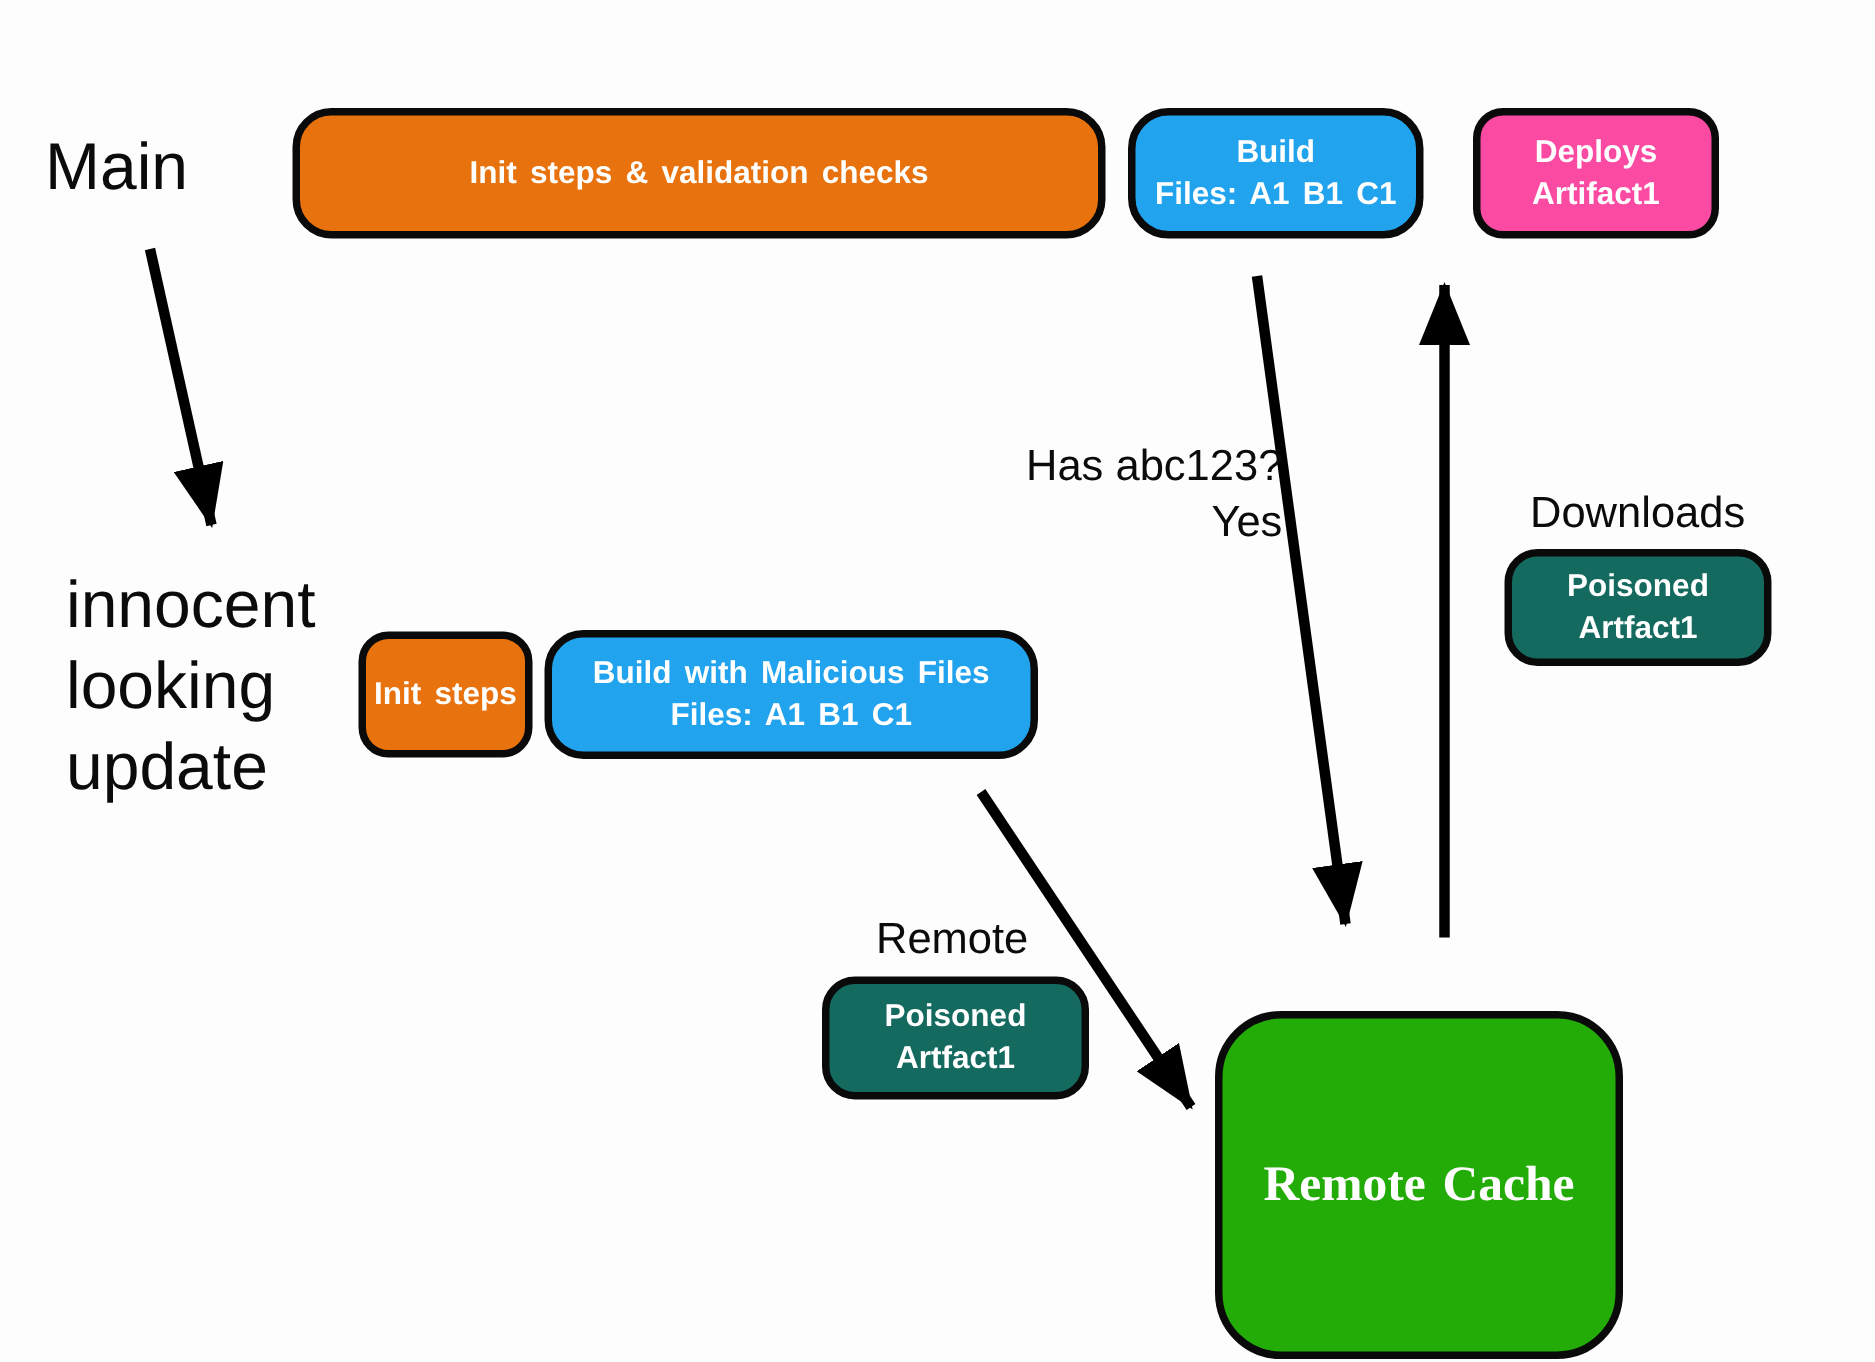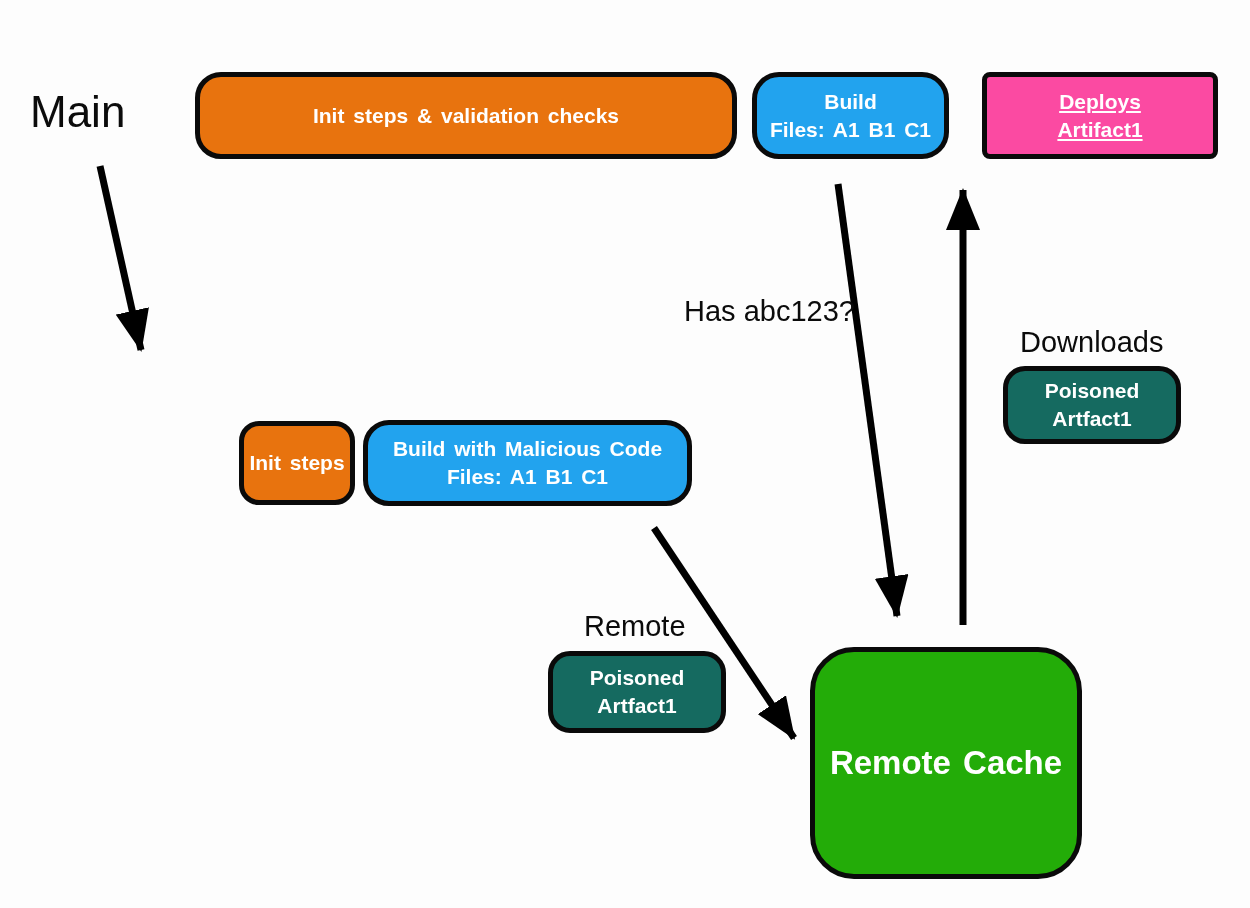--- a/index.html
+++ b/index.html
@@ -55,75 +55,77 @@
   .node-blue   { background: var(--blue); }
   .node-pink   { background: var(--pink); }
   .node-teal   { background: var(--teal); }
   .node-green  { background: var(--green); font-size: 33px; line-height: 38px; }
 
   
   #main-label        { left: 30px;  top: 85px; }
   #update-label      { left: 44px;  top: 377px; width: 215px; }
   #init-validation-box { left: 195px; top: 72px;  width: 542px; height: 87px; border-radius: 26px; }
   #build-box           { left: 752px; top: 72px;  width: 197px; height: 87px; border-radius: 27px; }
-  #deploy-box          { left: 982px; top: 72px;  width: 236px; height: 87px; border-radius: 8px; text-decoration: underline; }
+  #deploy-box          { left: 982px; top: 72px;  width: 164px; height: 87px; border-radius: 20px; }
   #init-steps-box      { left: 239px; top: 421px; width: 116px; height: 84px; border-radius: 20px; }
   #malicious-build-box { left: 363px; top: 420px; width: 329px; height: 86px; border-radius: 26px; }
   #has-hash-label      { left: 684px; top: 293px; }
   #downloads-label     { left: 1020px; top: 324px; }
   #poisoned-downloads-box { left: 1003px; top: 366px; width: 178px; height: 78px; border-radius: 22px; }
   #uploads-label       { left: 584px; top: 608px; }
   #poisoned-uploads-box   { left: 548px;  top: 651px; width: 178px; height: 82px; border-radius: 22px; }
-  #remote-cache-box    { left: 810px; top: 647px; width: 272px; height: 232px; border-radius: 44px; }
+  #remote-cache-box    { left: 810px; top: 674px; width: 272px; height: 232px; border-radius: 44px; font-family: Liberation Serif, serif; }
 </style>
 </head>
 <body>
 
 <div class="canvas">
 
   <svg class="arrow-layer" viewBox="0 0 1250 908" xmlns="http://www.w3.org/2000/svg">
     <defs>
       <marker id="head" markerUnits="userSpaceOnUse" markerWidth="44" markerHeight="34" refX="40" refY="17" orient="auto">
         <path d="M0,0 L42,17 L0,34 Z" fill="#000000"></path>
       </marker>
     </defs>
     <line x1="100" y1="166" x2="141" y2="350" marker-end="url(#head)"></line>
     <line x1="838" y1="184" x2="897" y2="616" marker-end="url(#head)"></line>
     <line x1="963" y1="625" x2="963" y2="190" marker-end="url(#head)"></line>
     <line x1="654" y1="528" x2="794" y2="738" marker-end="url(#head)"></line>
   </svg>
 
   <div class="blk-label branch-label" id="main-label">Main</div>
 
+  <div class="blk-label branch-label" id="update-label">innocent looking update</div>
 
   <div class="node node-orange" id="init-validation-box">
     <span class="line">Init steps &amp; validation checks</span>
   </div>
 
   <div class="node node-blue" id="build-box">
     <span class="line">Build</span>
     <span class="line">Files: A1 B1 C1</span>
   </div>
 
   <div class="node node-pink" id="deploy-box">
     <span class="line">Deploys</span>
     <span class="line">Artifact1</span>
   </div>
 
   <div class="node node-orange" id="init-steps-box">
     <span class="line">Init steps</span>
   </div>
 
   <div class="node node-blue" id="malicious-build-box">
-    <span class="line">Build with Malicious Code</span>
+    <span class="line">Build with Malicious Files</span>
     <span class="line">Files: A1 B1 C1</span>
   </div>
 
   <div class="blk-label small-label" id="has-hash-label">
     <span style="display:block">Has abc123?</span>
+    <span style="display:block">Yes</span>
   </div>
 
   <div class="blk-label small-label" id="downloads-label">Downloads</div>
 
   <div class="node node-teal" id="poisoned-downloads-box">
     <span class="line">Poisoned</span>
     <span class="line">Artfact1</span>
   </div>
 
   <div class="blk-label small-label" id="uploads-label">Remote</div>

